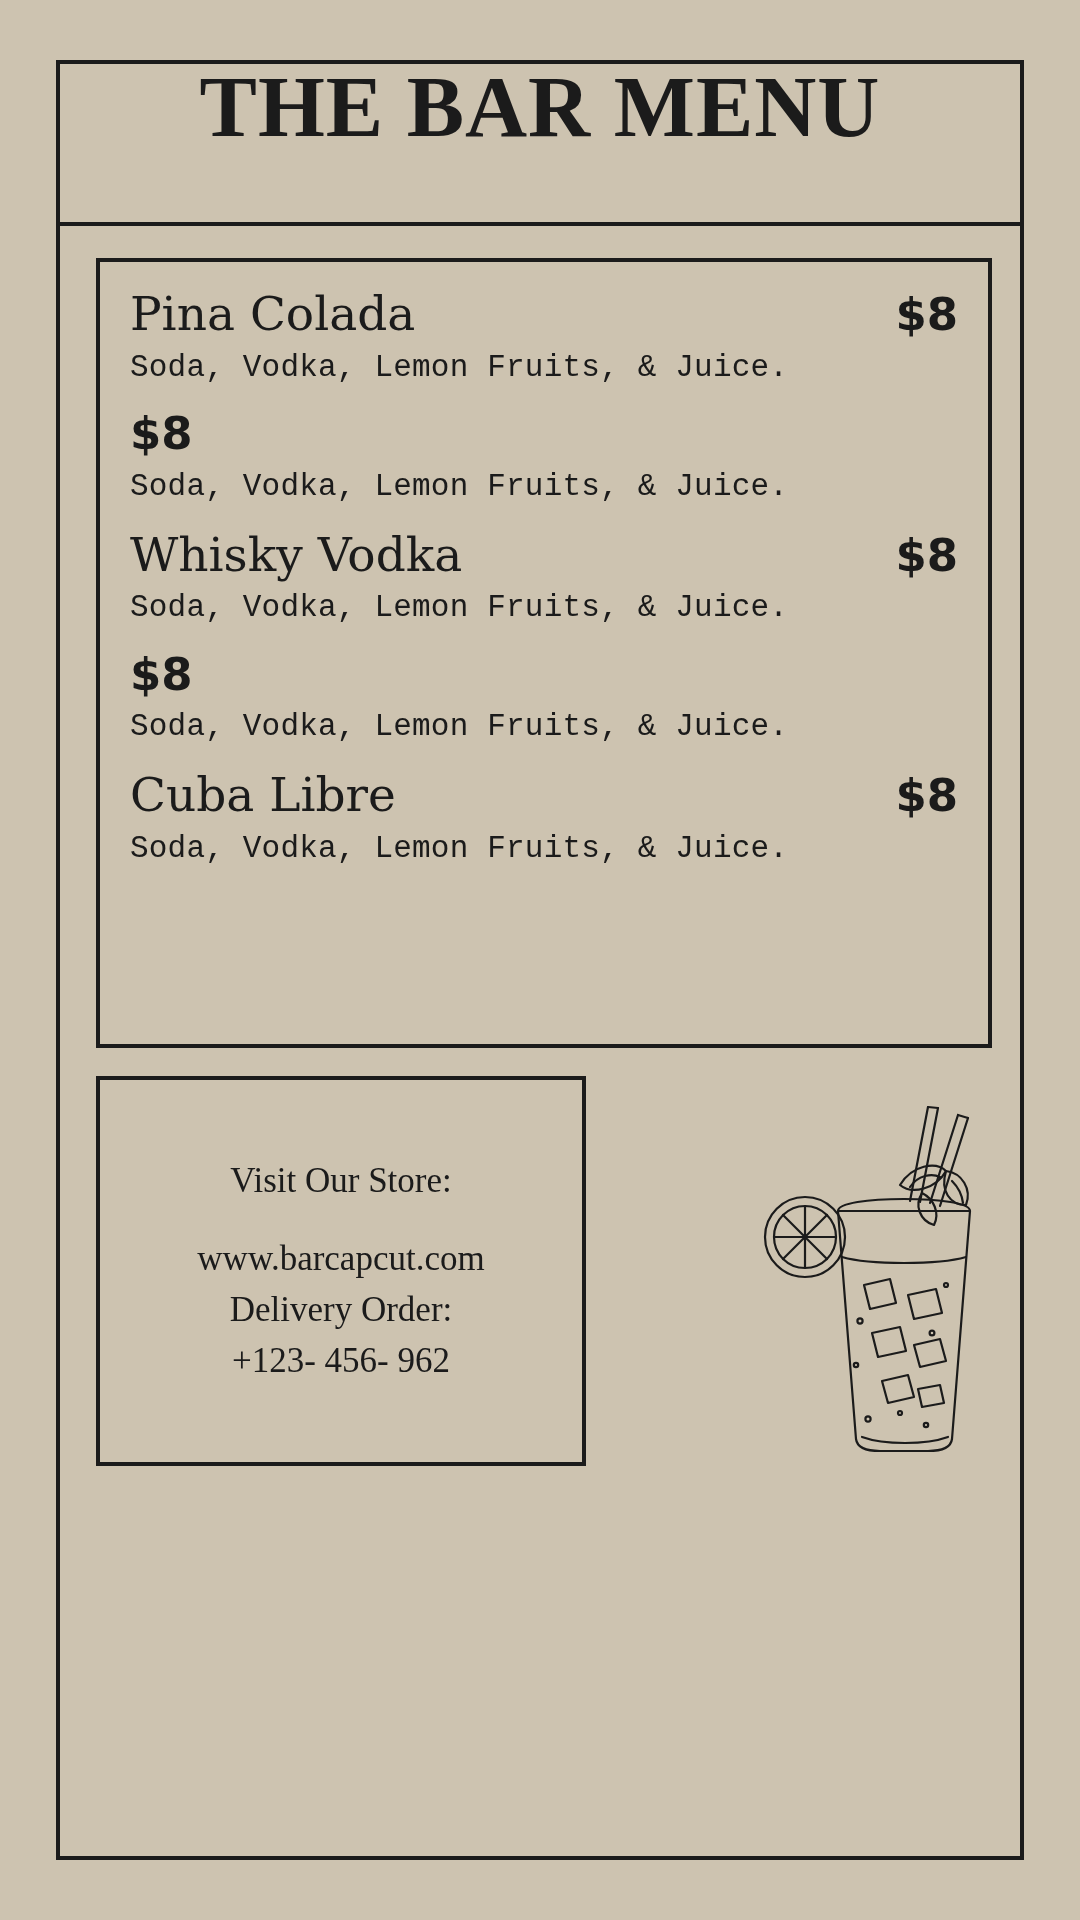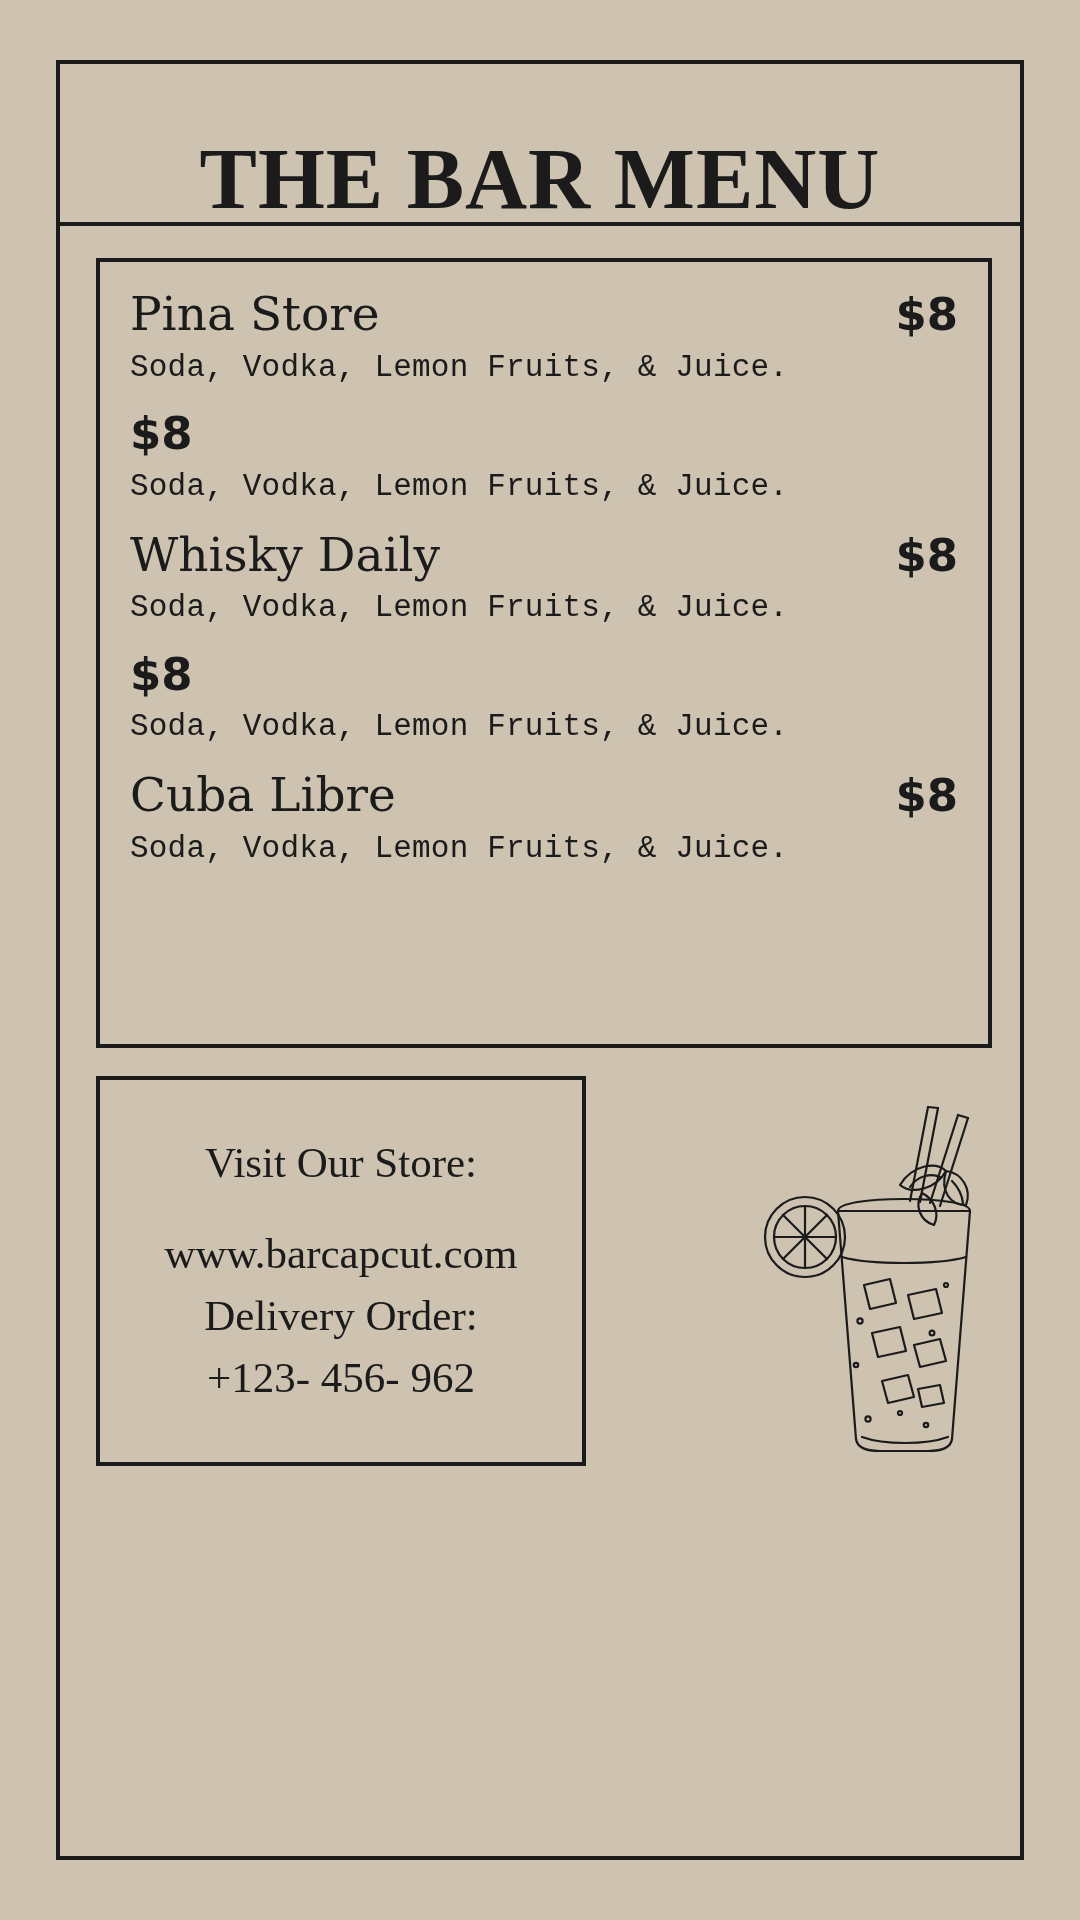--- a/index.html
+++ b/index.html
@@ -25,21 +25,21 @@
   }
   .title-box {
     position: absolute;
     left: 0;
     top: 0;
     right: 0;
     height: 162px;
     border-bottom: 4px solid #1b1b1b;
     box-sizing: border-box;
     display: flex;
-    align-items: flex-end;
+    align-items: flex-start;
     justify-content: center;
   }
   .title {
     font-family: "Liberation Serif", serif;
     font-weight: bold;
     font-size: 86px;
     letter-spacing: 1px;
     line-height: 1;
     white-space: nowrap;
   }
@@ -92,21 +92,21 @@
     border: 4px solid #1b1b1b;
     box-sizing: border-box;
     display: flex;
     flex-direction: column;
     align-items: center;
     justify-content: center;
     padding: 10px 14px;
   }
   .info-line {
     font-family: "Liberation Serif", serif;
-    font-size: 43px;
+    font-size: 35px;
     line-height: 1.45;
     text-align: center;
     white-space: nowrap;
   }
   .info-gap {
     height: 28px;
   }
   .drink-art {
     position: absolute;
     right: 20px;
@@ -121,36 +121,36 @@
 <div class="poster">
 
   <div class="title-box">
     <div class="title">THE BAR MENU</div>
   </div>
 
   <div class="menu-box">
 
     <div class="item">
       <div class="item-head">
-        <span class="item-name">Pina Store</span>
-        <span class="item-price">$8</span>
-      </div>
-      <div class="item-desc">Soda, Vodka, Lemon Fruits,  &amp; Juice.</div>
-    </div>
-
-    <div class="item">
-      <div class="item-head">
-        <span class="item-price">$8</span>
-      </div>
-      <div class="item-desc">Soda, Vodka, Lemon Fruits,  &amp; Juice.</div>
-    </div>
-
-    <div class="item">
-      <div class="item-head">
-        <span class="item-name">Whisky Daily</span>
+        <span class="item-name">Pina Colada</span>
+        <span class="item-price">$8</span>
+      </div>
+      <div class="item-desc">Soda, Vodka, Lemon Fruits,  &amp; Juice.</div>
+    </div>
+
+    <div class="item">
+      <div class="item-head">
+        <span class="item-price">$8</span>
+      </div>
+      <div class="item-desc">Soda, Vodka, Lemon Fruits,  &amp; Juice.</div>
+    </div>
+
+    <div class="item">
+      <div class="item-head">
+        <span class="item-name">Whisky Vodka</span>
         <span class="item-price">$8</span>
       </div>
       <div class="item-desc">Soda, Vodka, Lemon Fruits,  &amp; Juice.</div>
     </div>
 
     <div class="item">
       <div class="item-head">
         <span class="item-price">$8</span>
       </div>
       <div class="item-desc">Soda, Vodka, Lemon Fruits,  &amp; Juice.</div>

